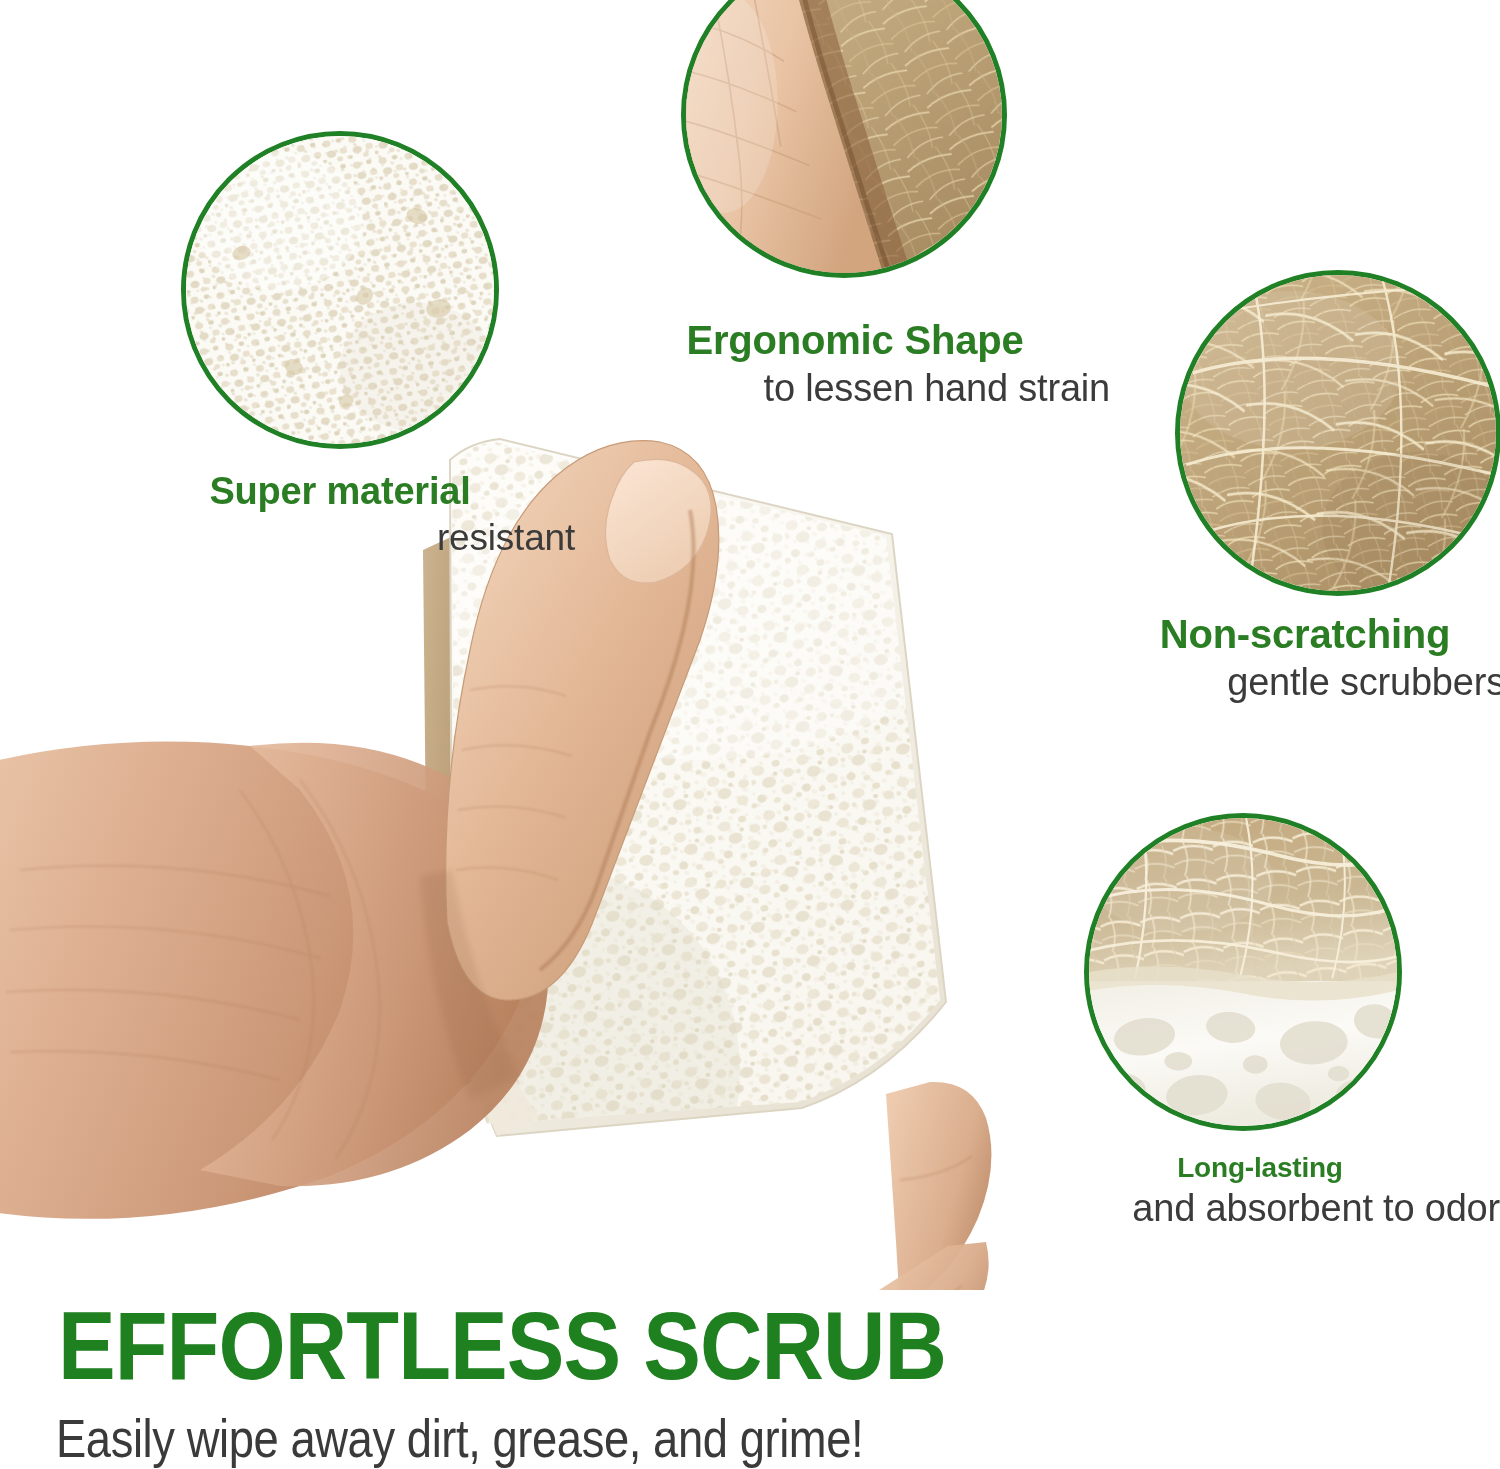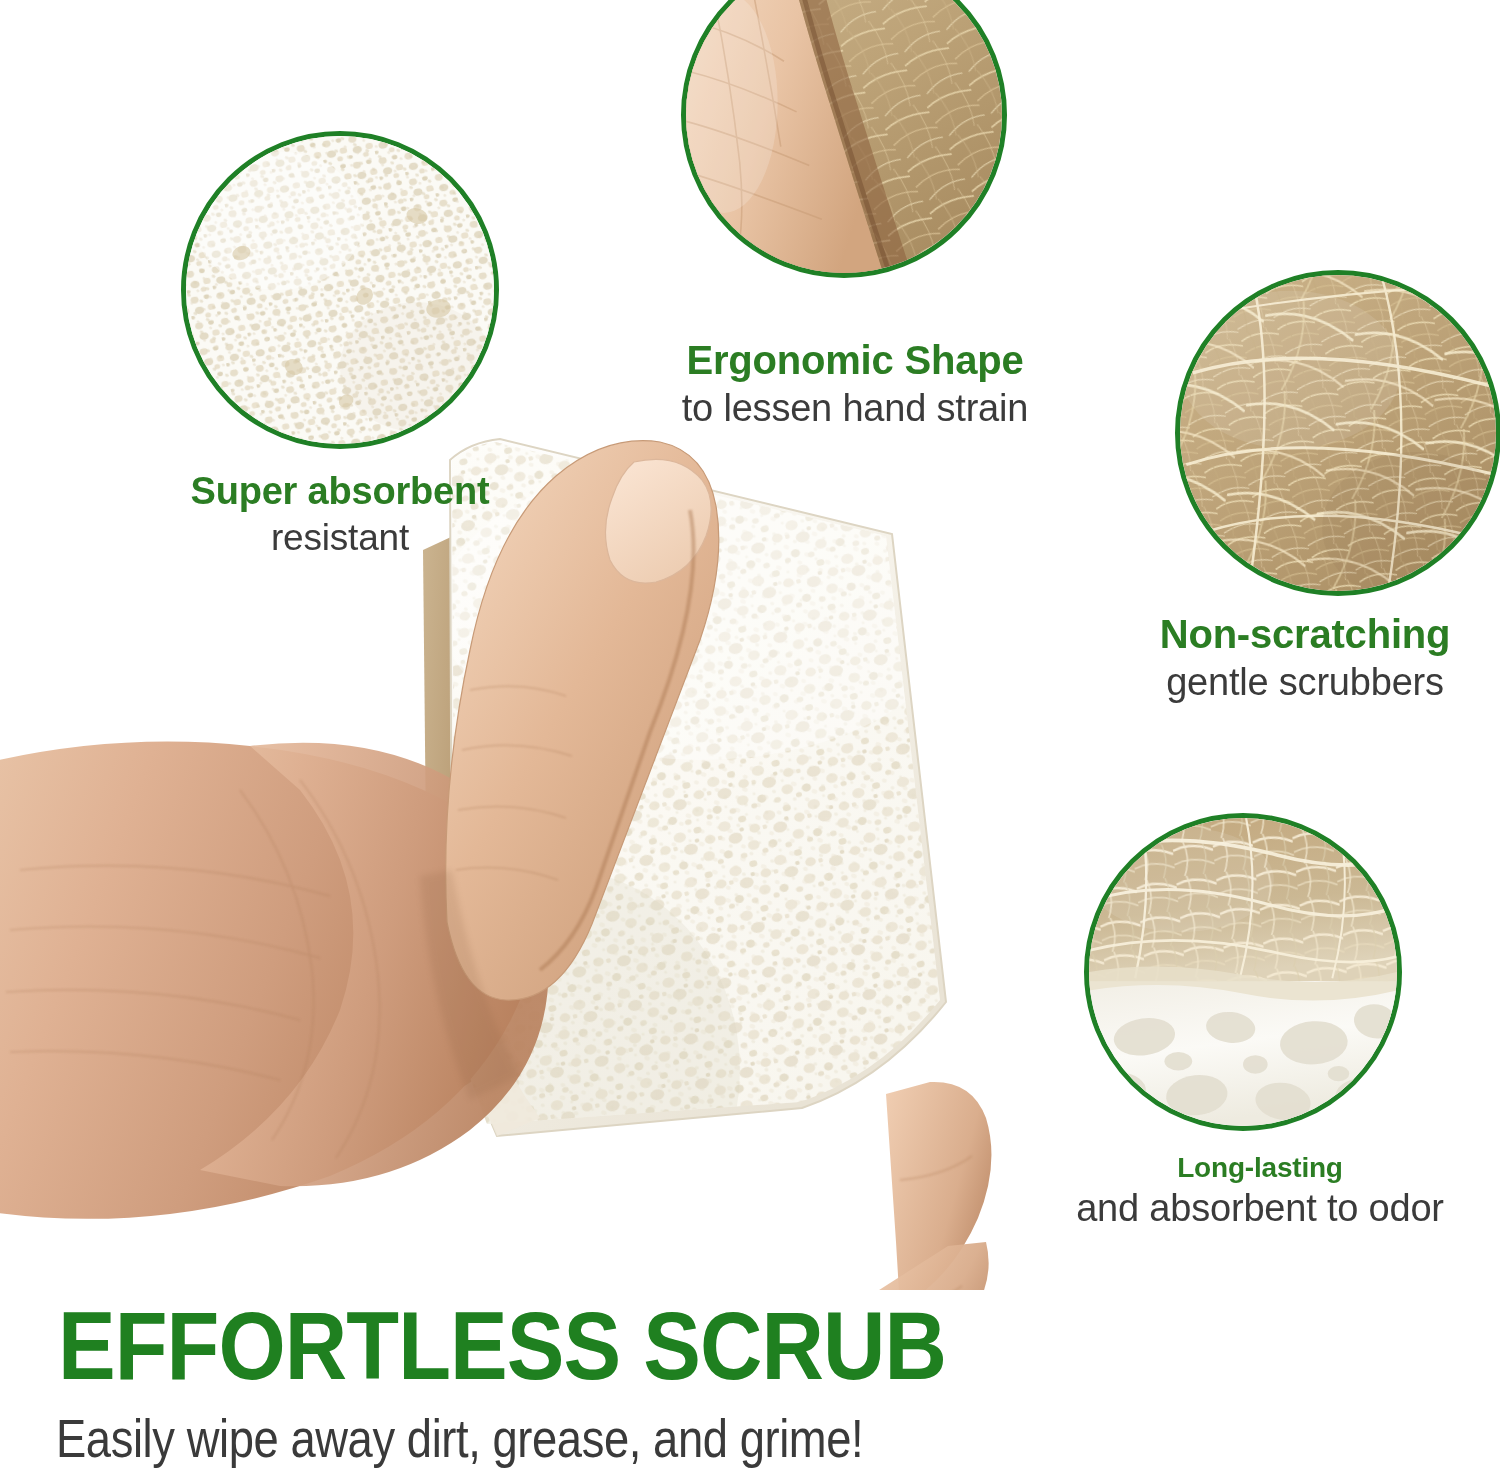--- a/index.html
+++ b/index.html
@@ -25,30 +25,31 @@
   .circle-wrap svg { display:block; width:100%; height:100%; }
 
   .cap { position:absolute; text-align:center; line-height:1.12; }
   .cap .t1 {
     display:block; font-weight:bold; color:#2b7d23;
     letter-spacing:-0.2px;
   }
   .cap .t2 {
     display:block; color:#3b3b3b; font-weight:400;
     letter-spacing:-0.2px;
+    text-align:right;
   }
 
   
   #c1-circle { left:181px;  top:131px;  width:318px; height:318px; }
   #c1-cap    { left:105px;  top:470px;  width:470px; }
   #c1-cap .t1{ font-size:38px; }
   #c1-cap .t2{ font-size:37px; margin-top:4px; }
 
   #c2-circle { left:681px;  top:-48px;  width:326px; height:326px; }
-  #c2-cap    { left:600px;  top:338px;  width:510px; }
+  #c2-cap    { left:600px;  top:318px;  width:510px; }
   #c2-cap .t1{ font-size:40px; }
   #c2-cap .t2{ font-size:38px; margin-top:4px; }
 
   #c3-circle { left:1175px; top:270px;  width:326px; height:326px; }
   #c3-cap    { left:1105px; top:612px;  width:400px; }
   #c3-cap .t1{ font-size:40px; }
   #c3-cap .t2{ font-size:38px; margin-top:4px; }
 
   #c4-circle { left:1084px; top:813px;  width:318px; height:318px; }
   #c4-cap    { left:1020px; top:1152px; width:480px; }
@@ -228,21 +229,21 @@
         <ellipse cx="36" cy="76" rx="6" ry="4.5" transform="rotate(-20 36 76)"></ellipse>
         <ellipse cx="150" cy="52" rx="7" ry="5" transform="rotate(15 150 52)"></ellipse>
         <ellipse cx="116" cy="104" rx="5" ry="6" transform="rotate(40 116 104)"></ellipse>
         <ellipse cx="164" cy="112" rx="8" ry="6" transform="rotate(-10 164 112)"></ellipse>
         <ellipse cx="70" cy="150" rx="6" ry="5" transform="rotate(25 70 150)"></ellipse>
         <ellipse cx="104" cy="172" rx="5" ry="4" transform="rotate(-30 104 172)"></ellipse>
       </g>
     </svg>
   </div>
   <div class="cap" id="c1-cap">
-    <span class="t1">Super absorbent</span>
+    <span class="t1">Super material</span>
     <span class="t2">resistant</span>
   </div>
 </div>
 
 <div class="callout">
   <div class="circle-wrap" id="c2-circle">
     <svg viewBox="0 0 200 200">
       <defs>
         <linearGradient id="g2skin" x1="0" y1="0" x2="1" y2="0.5">
           <stop offset="0%" stop-color="#f6ddc6"></stop>

